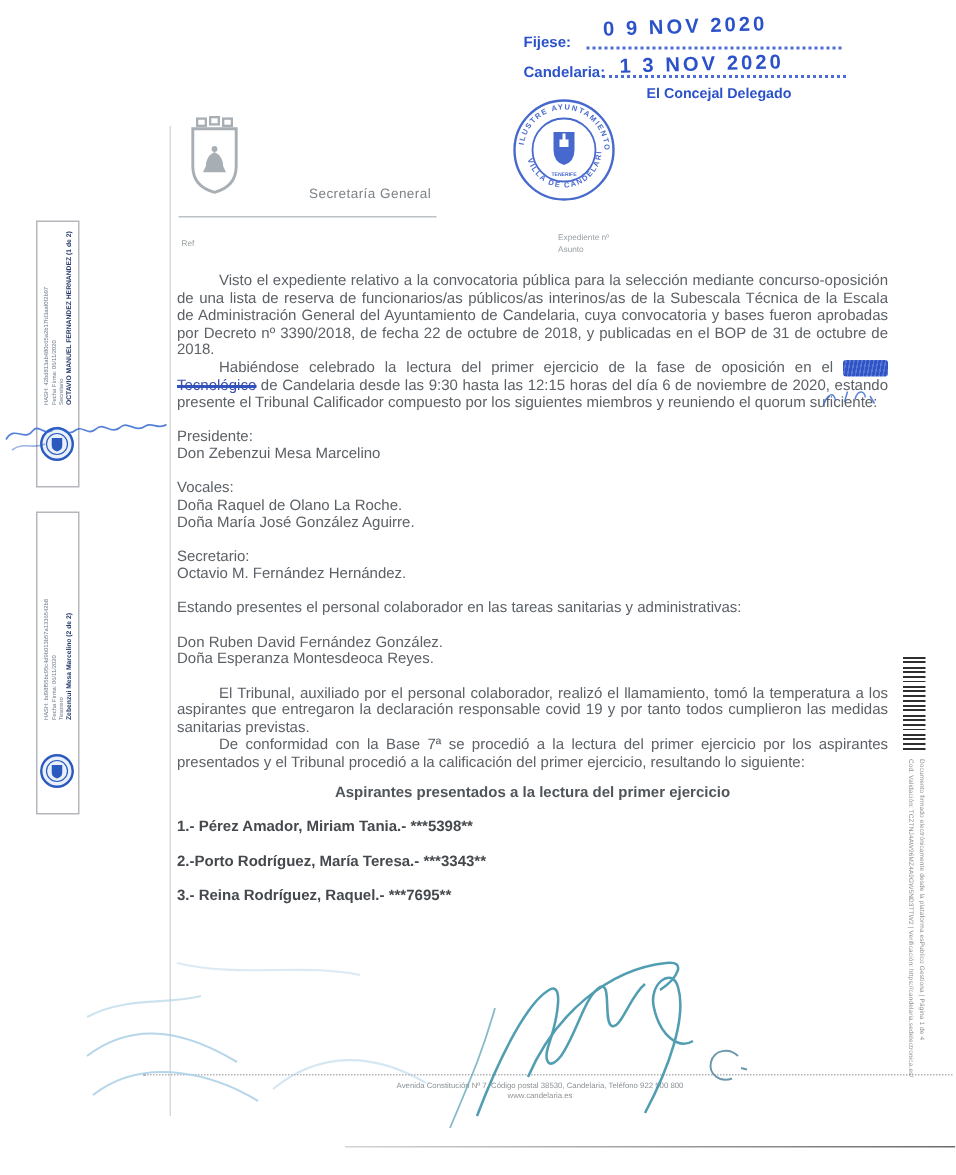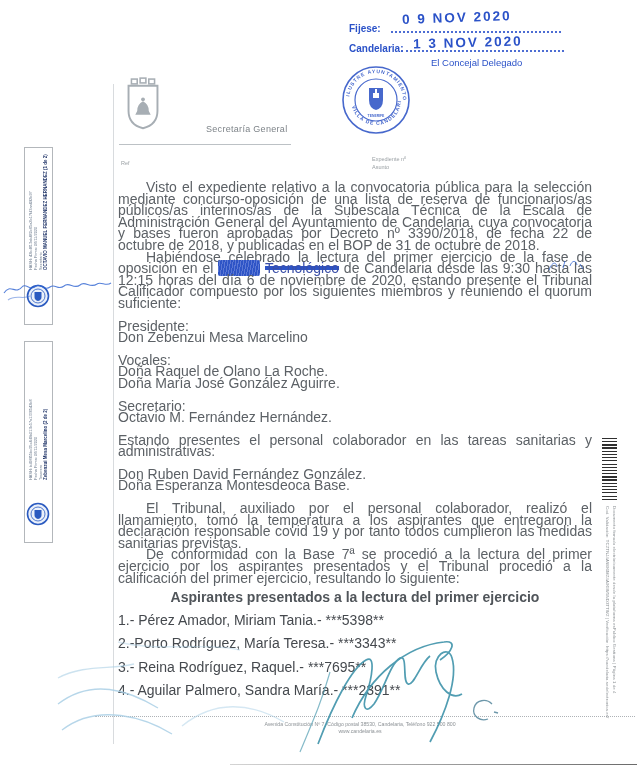--- a/index.html
+++ b/index.html
@@ -9,31 +9,31 @@
   .logo{position:absolute;left:116px;top:74px;width:54px;height:68px;}
   .logo-underline{position:absolute;left:119px;top:144px;width:172px;height:1px;background:#bcc1c5;}
   .dept{position:absolute;left:206px;top:124px;font-size:9px;color:#7d8388;letter-spacing:.3px;}
   .ref{position:absolute;left:121px;top:160px;font-size:5.5px;color:#9aa0a4;}
   .expediente{position:absolute;left:372px;top:155px;font-size:5.5px;color:#9aa0a4;line-height:8px;}
   .scanline{position:absolute;left:113px;top:84px;width:1px;height:660px;background:#d8dbde;}
   
   .stamp-label{position:absolute;color:#2b52c8;font-weight:bold;font-size:10px;}
   .stamp-dots{position:absolute;height:0;border-bottom:2px dotted #3a5ecf;opacity:.9;}
   .stamp-date{position:absolute;color:#2b52c8;font-weight:bold;font-size:13.5px;letter-spacing:2px;white-space:nowrap;}
-  .concejal{position:absolute;left:431px;top:57px;color:#2b52c8;font-weight:normal;font-size:9.5px;}
+  .concejal{position:absolute;left:431px;top:57px;color:#2b52c8;font-weight:bold;font-size:9.5px;}
   .seal{position:absolute;left:336px;top:60px;width:80px;height:80px;opacity:.88;}
   
   .bodycol{position:absolute;left:118px;top:182px;width:474px;color:#5c6166;}
   .doc-title{font-weight:bold;font-size:11px;color:#4c5257;letter-spacing:.4px;margin:0 0 8px 56px;}
-  .bodycol p{font-size:14px;line-height:11.6px;margin:0;text-align:justify;}
+  .bodycol p{font-size:10px;line-height:11.6px;margin:0;text-align:justify;}
   .ind{text-indent:28px;}
   .gap{height:11px;}
   .gap-s{height:8px;}
   .center-b{text-align:center !important;font-weight:bold;color:#50555a;}
-  .asp{font-weight:normal;color:#45494e;margin-top:11.5px !important;text-align:left !important;}
+  .asp{font-weight:bold;color:#45494e;margin-top:11.5px !important;text-align:left !important;}
   .oblit{color:transparent;border-radius:2px;
          background:repeating-linear-gradient(100deg,#2e54c6 0 1.6px,#5a77d4 1.6px 2.6px);}
   .struck{font-weight:normal;color:#3a4fa8;
           background:linear-gradient(transparent 40%,#2e54c6 40%,#2e54c6 60%,transparent 60%);}
   
   .sigbox{position:absolute;left:24px;width:27px;border:1px solid #b3b7bb;background:#fff;}
   .sigbox1{top:147px;height:176px;}
   .sigbox2{top:341px;height:200px;}
   .sigtext{position:absolute;left:3px;width:148px;height:23px;
            transform:rotate(-90deg);transform-origin:0 0;display:flex;flex-direction:column;}
@@ -141,30 +141,29 @@
     <p>Vocales:</p>
     <p>Doña Raquel de Olano La Roche.</p>
     <p>Doña María José González Aguirre.</p>
     <div class="gap"></div>
     <p>Secretario:</p>
     <p>Octavio M. Fernández Hernández.</p>
     <div class="gap"></div>
     <p>Estando presentes el personal colaborador en las tareas sanitarias y administrativas:</p>
     <div class="gap"></div>
     <p>Don Ruben David Fernández González.</p>
-    <p>Doña Esperanza Montesdeoca Base.</p>
+    <p>Doña Esperanza Montesdeoca Reyes.</p>
     <div class="gap"></div>
     <p class="ind">El Tribunal, auxiliado por el personal colaborador, realizó el llamamiento, tomó la temperatura a los aspirantes que entregaron la declaración responsable covid 19 y por tanto todos cumplieron las medidas sanitarias previstas.</p>
     <p class="ind">De conformidad con la Base 7ª se procedió a la lectura del primer ejercicio por los aspirantes presentados y el Tribunal procedió a la calificación del primer ejercicio, resultando lo siguiente:</p>
     <div class="gap-s"></div>
     <p class="center-b">Aspirantes presentados a la lectura del primer ejercicio</p>
     <p class="asp">1.- Pérez Amador, Miriam Tania.- ***5398**</p>
     <p class="asp">2.-Porto Rodríguez, María Teresa.- ***3343**</p>
     <p class="asp">3.- Reina Rodríguez, Raquel.- ***7695**</p>
-    <p class="asp">4.- Aguilar Palmero, Sandra María.- ***2391**</p>
   </div>
 
   <div class="dotline"></div>
   <div class="addr">
     <div>Avenida Constitución Nº 7, Código postal 38530, Candelaria, Teléfono 922 500 800</div>
     <div>www.candelaria.es</div>
   </div>
   <div class="longline"></div>
 
   <div class="barcode"></div>

